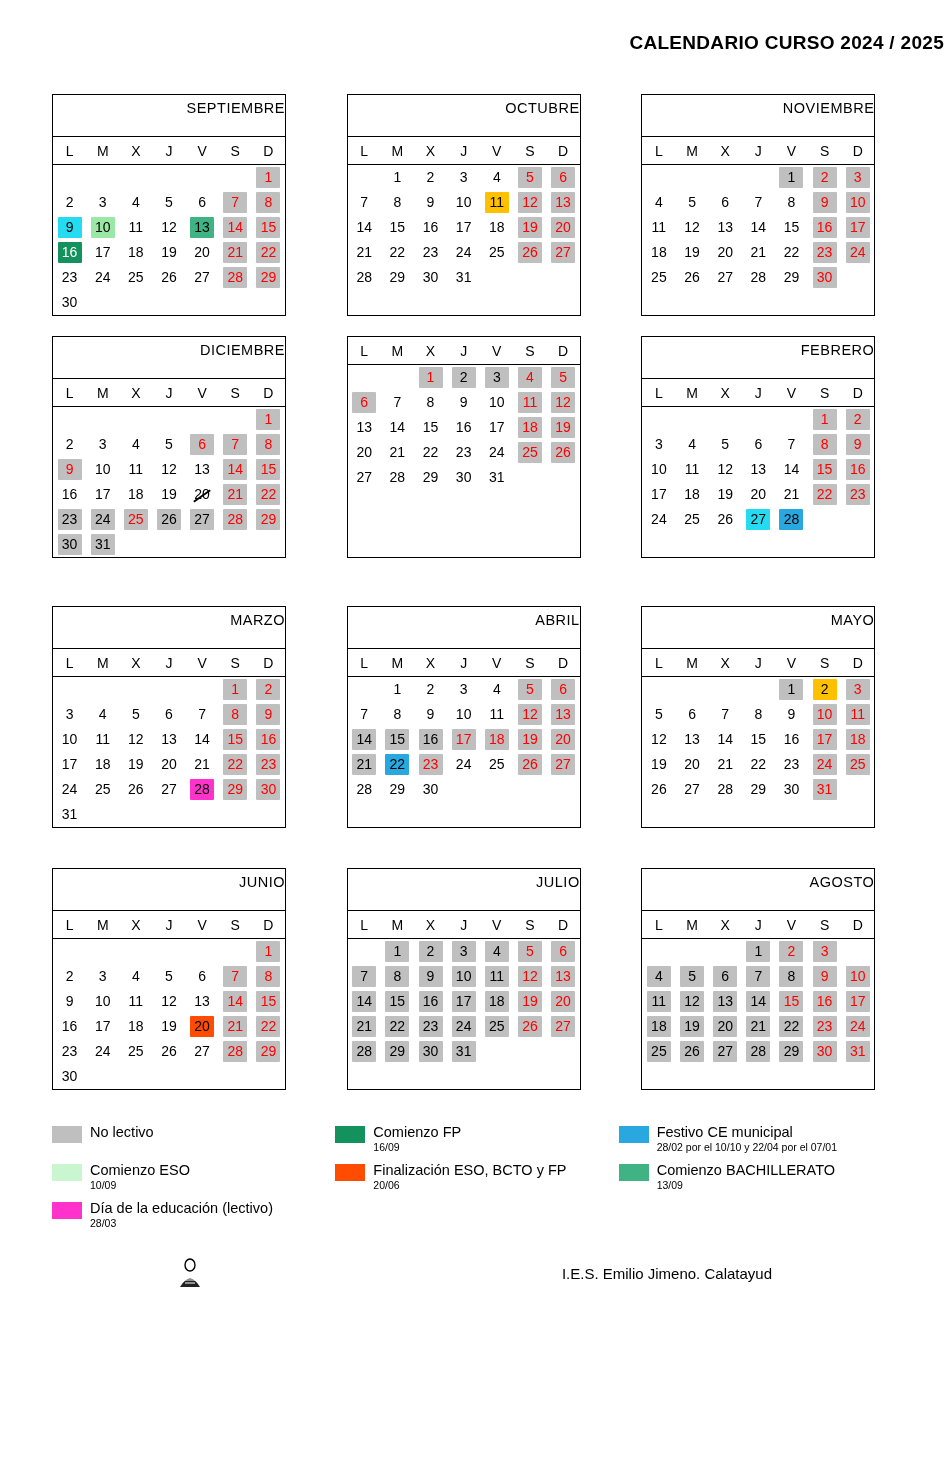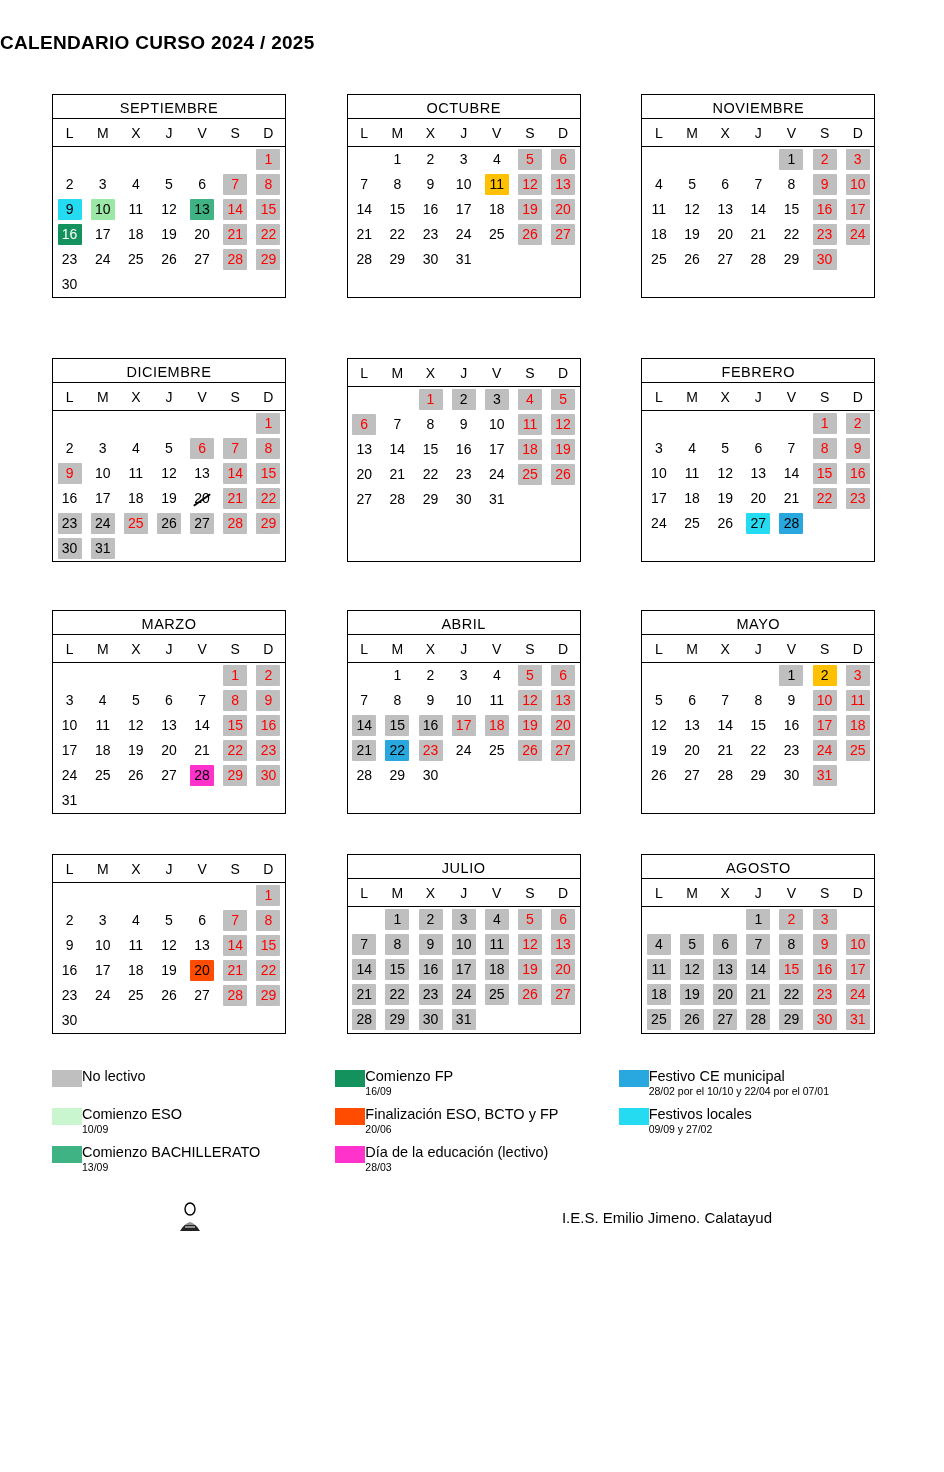--- a/index.html
+++ b/index.html
@@ -5,46 +5,46 @@
   html,body{margin:0;padding:0;}
   body{
     width:944px;height:1472px;
     background:#ffffff;
     font-family:"Liberation Sans", sans-serif;
     color:#000;
     position:relative;
     overflow:hidden;
   }
   #title{
-    text-align:left;
+    text-align:right;
     font-size:19px;
     font-weight:bold;
     letter-spacing:.3px;
     margin-top:32px;
   }
   .grid{
     margin:0 auto;
     width:840px;
     display:grid;
     grid-template-columns:repeat(3,1fr);
     column-gap:44px;
   }
-  .grid.block2{margin-top:60px;}
+  .grid.block2{margin-top:20px;}
   .grid.block3{margin-top:48px;}
   .grid.block4{margin-top:40px;}
 
   .month{
     border:1.5px solid #000;
     background:#fff;
     width:232px;
   }
   .month-name{
-    text-align:center;
+    text-align:right;
     font-size:14.5px;
-    padding:5px 0 2px;
+    padding:5px 0 20px;
     border-bottom:1.5px solid #000;
     letter-spacing:.5px;
   }
   table.cal{
     border-collapse:collapse;
     width:100%;
     table-layout:fixed;
   }
   table.cal th{
     font-size:14px;
@@ -90,21 +90,21 @@
 
   
   #legend{
     margin:34px auto 0;
     width:840px;
     display:grid;
     grid-template-columns:repeat(3,1fr);
     column-gap:10px;
     row-gap:8px;
   }
-  .leg-item{display:flex;align-items:flex-start;}
+  .leg-item{display:flex;align-items:flex-start;gap:8px;}
   .swatch{width:30px;height:17px;flex:0 0 30px;margin-top:2px;}
   .leg-text .lt1{font-size:14.5px;line-height:17px;}
   .leg-text .lt2{font-size:10.5px;line-height:13px;}
   .leg-text .lt2.strike-txt{text-decoration:line-through;}
 
   #footer{
     margin-top:26px;
     width:840px;
     margin-left:auto;margin-right:auto;
     display:flex;
@@ -1263,20 +1263,21 @@
                 <span class="cell c-graytxtred">31</span>
               </td>
               <td></td>
             </tr>
           </tbody>
         </table>
       </div>
     </div>
     <div class="grid block4">
       <div class="month">
+        <div class="month-name">JUNIO</div>
         <table class="cal">
           <thead>
             <tr>
               <th>L</th>
               <th>M</th>
               <th>X</th>
               <th>J</th>
               <th>V</th>
               <th>S</th>
               <th>D</th>
@@ -1679,27 +1680,20 @@
       <div class="leg-text">
         <div class="lt1">Comienzo ESO</div>
         <div class="lt2">10/09</div>
       </div>
     </div>
     <div class="leg-item">
       <span class="swatch" style="background: rgb(255, 76, 0);"></span>
       <div class="leg-text">
         <div class="lt1">Finalización ESO, BCTO y FP</div>
         <div class="lt2">20/06</div>
-      </div>
-    </div>
-    <div class="leg-item">
-      <span class="swatch" style="background: rgb(36, 219, 242);"></span>
-      <div class="leg-text">
-        <div class="lt1">Festivos locales</div>
-        <div class="lt2">09/09 y 27/02</div>
       </div>
     </div>
     <div class="leg-item">
       <span class="swatch" style="background: rgb(63, 179, 131);"></span>
       <div class="leg-text">
         <div class="lt1">Comienzo BACHILLERATO</div>
         <div class="lt2">13/09</div>
       </div>
     </div>
     <div class="leg-item">

